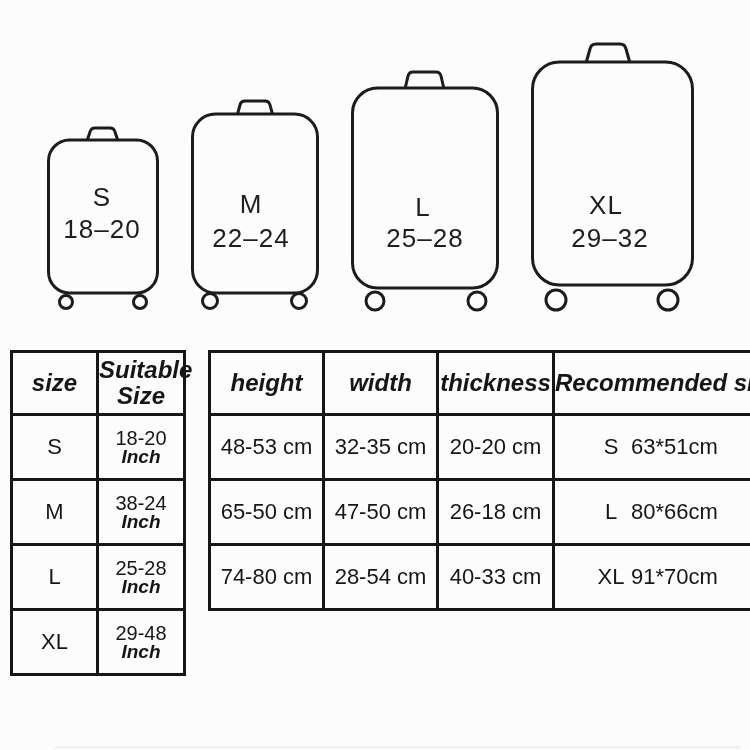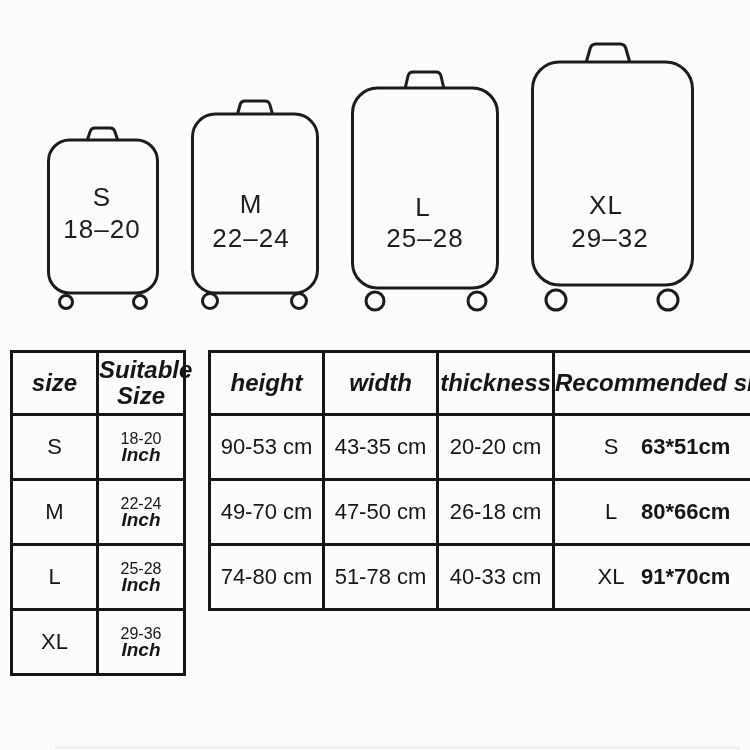--- a/index.html
+++ b/index.html
@@ -27,25 +27,25 @@
   .tbl th{
     font-style:italic;font-weight:bold;font-size:24px;line-height:1.08;
     white-space:nowrap;
   }
   .tbl td{font-size:22px;white-space:nowrap;}
   .left-tbl{left:10px;top:350px;width:173px;}
   .right-tbl{left:208px;top:350px;width:547px;}
   .hdr{height:63px;}
   .drow{height:65px;}
   .letter{font-size:23px;}
-  .range{font-size:16px;line-height:1.05;}
+  .range{font-size:20px;line-height:1.05;}
   .unit{font-size:19px;font-weight:bold;font-style:italic;line-height:0.9;margin-top:-1px;text-align:center;}
   .rec-row{display:flex;align-items:center;justify-content:flex-start;padding-left:40px;}
   .rec-size{display:inline-block;width:32px;text-align:center;}
-  .rec-dims{margin-left:14px;font-weight:bold;}
+  .rec-dims{margin-left:4px;}
   .edge-artifact{
     position:absolute;left:55px;top:746px;width:685px;height:3px;background:#f0f0f0;
   }
 </style>
 </head>
 <body>
 
 <div id="canvas">
 
   <svg class="suitcases" width="750" height="340" viewBox="0 0 750 340">
@@ -105,35 +105,35 @@
       <tr class="drow">
         <td class="letter">S</td>
         <td>
           <div class="range">18-20</div>
           <div class="unit">Inch</div>
         </td>
       </tr>
       <tr class="drow">
         <td class="letter">M</td>
         <td>
-          <div class="range">22-24</div>
+          <div class="range">38-24</div>
           <div class="unit">Inch</div>
         </td>
       </tr>
       <tr class="drow">
         <td class="letter">L</td>
         <td>
           <div class="range">25-28</div>
           <div class="unit">Inch</div>
         </td>
       </tr>
       <tr class="drow">
         <td class="letter">XL</td>
         <td>
-          <div class="range">29-36</div>
+          <div class="range">29-48</div>
           <div class="unit">Inch</div>
         </td>
       </tr>
     </tbody>
   </table>
 
   <table class="tbl right-tbl">
     <colgroup>
       <col style="width:114px">
         <col style="width:114px">
@@ -141,44 +141,44 @@
         <col style="width:203px">
     </colgroup>
     <tbody>
       <tr class="hdr">
         <th>height</th>
         <th>width</th>
         <th>thickness</th>
         <th>Recommended size</th>
       </tr>
       <tr class="drow">
-        <td>90-53 cm</td>
-        <td>43-35 cm</td>
+        <td>48-53 cm</td>
+        <td>32-35 cm</td>
         <td>20-20 cm</td>
         <td>
           <div class="rec-row">
             <span class="rec-size">S</span>
             <span class="rec-dims">63*51cm</span>
           </div>
         </td>
       </tr>
       <tr class="drow">
-        <td>49-70 cm</td>
+        <td>65-50 cm</td>
         <td>47-50 cm</td>
         <td>26-18 cm</td>
         <td>
           <div class="rec-row">
             <span class="rec-size">L</span>
             <span class="rec-dims">80*66cm</span>
           </div>
         </td>
       </tr>
       <tr class="drow">
         <td>74-80 cm</td>
-        <td>51-78 cm</td>
+        <td>28-54 cm</td>
         <td>40-33 cm</td>
         <td>
           <div class="rec-row">
             <span class="rec-size">XL</span>
             <span class="rec-dims">91*70cm</span>
           </div>
         </td>
       </tr>
     </tbody>
   </table>

